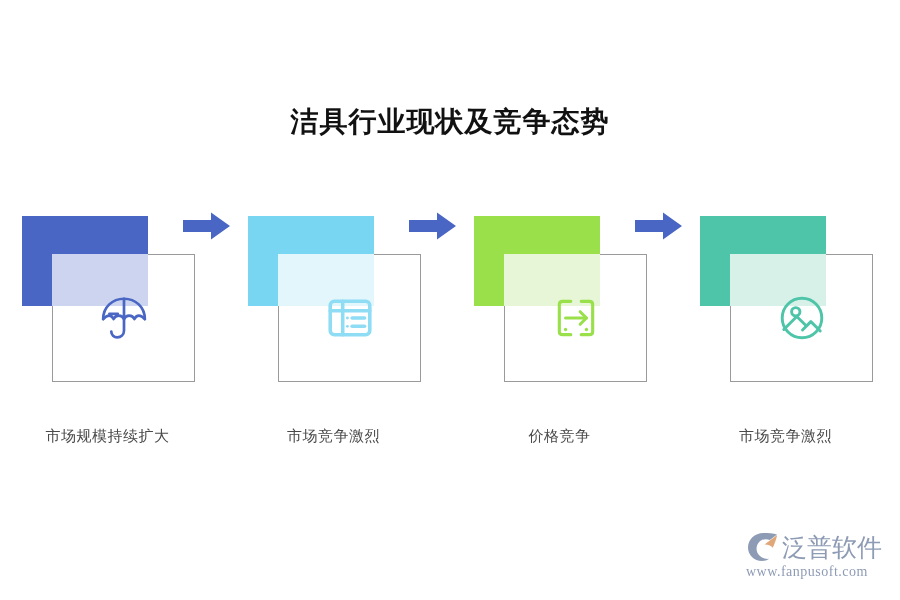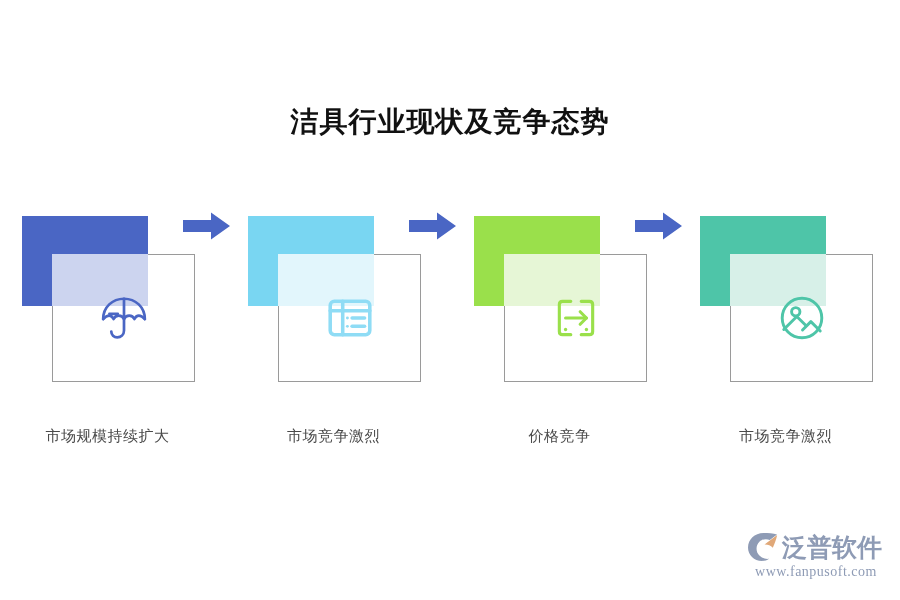--- a/index.html
+++ b/index.html
@@ -126,33 +126,33 @@
   }
   #wm-row {
     display: flex;
     align-items: center;
     height: 38px;
   }
   #wm-mark { width: 34px; height: 32px; flex: 0 0 34px; }
   #wm-mark svg { display:block; width:34px; height:32px; }
   #wm-name {
     font-size: 25px;
-    font-weight: bold;
+    font-weight: normal;
     color: #8e9bb5;
     letter-spacing: 0px;
     margin-left: 2px;
     line-height: 32px;
     white-space: nowrap;
   }
   #wm-url {
     font-size: 14px;
     color: #8e9bb5;
     font-family: "Liberation Serif", "DejaVu Serif", serif;
     letter-spacing: 0.5px;
-    text-align: center;
+    text-align: left;
     margin-top: -2px;
     white-space: nowrap;
   }
 </style>
 </head>
 <body>
 
 <div id="slide">
 
   <div id="page-title">洁具行业现状及竞争态势</div>

